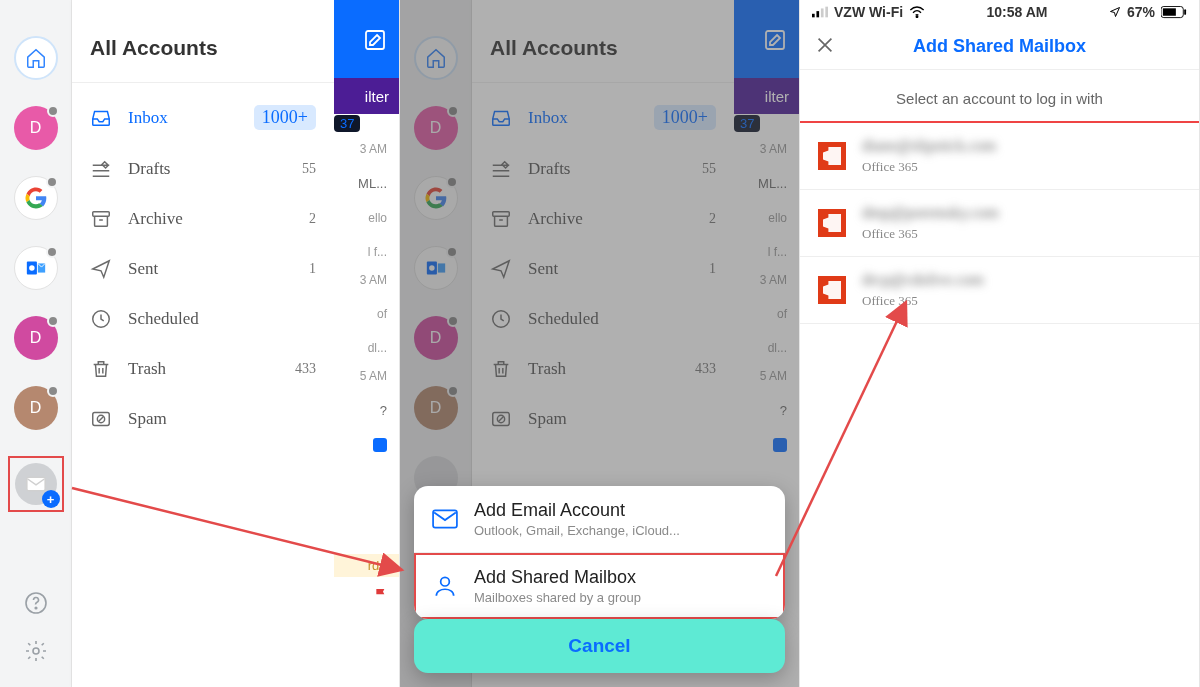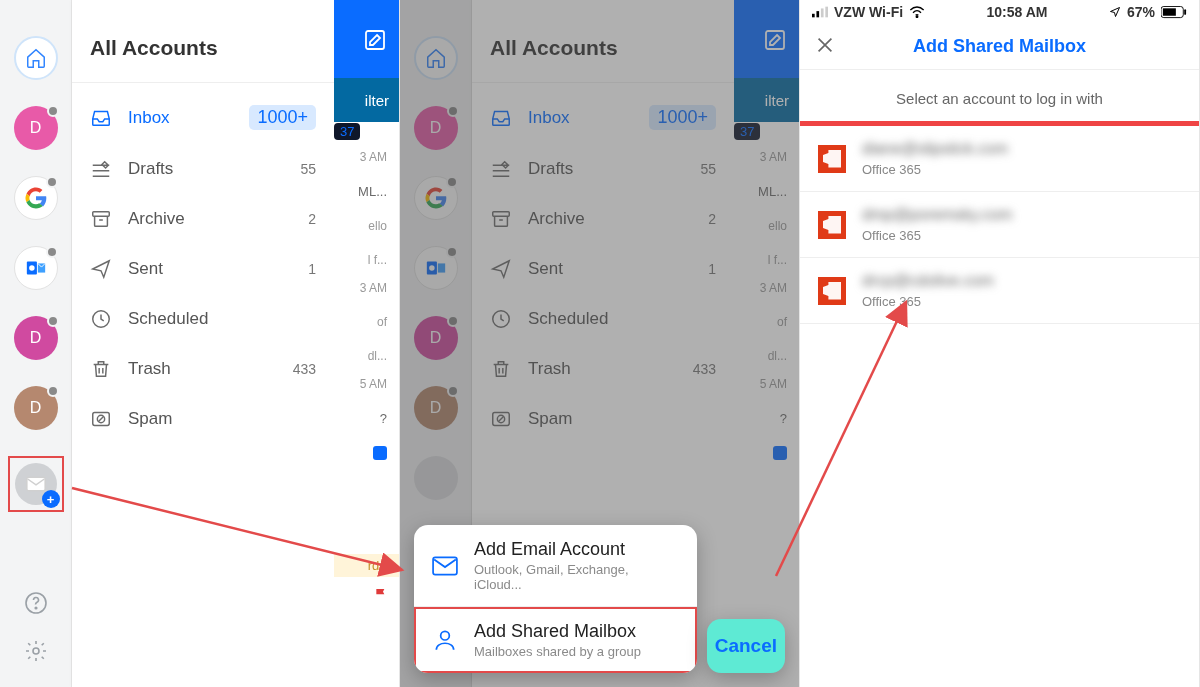--- a/index.html
+++ b/index.html
@@ -34,65 +34,65 @@
   .add-box { position: relative; width: 56px; height: 56px; border: 2px solid #e34a4a; display:flex; align-items:center; justify-content:center; }
   .add-avatar { width: 42px; height: 42px; border-radius: 50%; background: #cfd1d4; display:flex; align-items:center; justify-content:center; position: relative; }
   .add-plus { position:absolute; bottom:-3px; right:-3px; width:18px; height:18px; border-radius:50%; background:#0a6cff; color:#fff; display:flex; align-items:center; justify-content:center; font-size:13px; font-weight:700; }
   .rail-icon { color: #9aa0a6; }
 
   .folders {
     position: absolute; left: 72px; top: 0; right: 65px; height: 100%; background: #fff;
     box-shadow: 2px 0 6px rgba(0,0,0,0.08);
   }
   .folders h2 { font-size: 21px; font-weight: 600; padding: 36px 18px 22px; border-bottom: 1px solid #eee; }
-  .folder-list { padding: 8px 0; }
+  .folder-list { padding: 8px 0; font-family: Liberation Serif, serif; }
   .folder {
     display: flex; align-items: center; padding: 14px 18px; gap: 16px; color: #555; font-size: 17px;
   }
   .folder.active { color: #0a6cff; }
   .folder .lbl { flex: 1; }
   .folder .badge { font-size: 14px; color: #777; }
   .folder.active .badge-pill { background: #d8e9ff; color:#0a6cff; padding: 2px 8px; border-radius: 5px; font-size: 18px; font-weight:500; }
 
   .peek {
     position: absolute; right: 0; top: 0; width: 65px; height: 100%;
     background: #fff; color: #444;
   }
   .peek-top { background:#0a6cff; height:78px; display:flex; align-items:flex-start; justify-content:flex-end; padding:28px 12px 0 0; }
-  .peek-filter { background:#0369a1; color:#fff; font-size:15px; height:44px; display:flex; align-items:center; justify-content:flex-end; padding-right:10px; }
+  .peek-filter { background:#4c1d95; color:#fff; font-size:15px; height:36px; display:flex; align-items:center; justify-content:flex-end; padding-right:10px; }
   .peek-body { padding: 10px 6px; font-size: 13px; color:#6b6b6b; display:flex; flex-direction:column; gap:14px; }
   .peek-num { background:#0f172a; color:#0a6cff; font-size:13px; font-weight:500; padding:1px 6px; border-radius:4px; align-self:flex-end; margin:6px 8px 0 0; }
   .ydy { background:#fff4d9; color:#c48f2a; font-size:13px; padding:4px 6px; text-align:right; }
   .peek-item { display:flex; flex-direction:column; align-items:flex-end; gap:20px; padding:0 6px; }
   .peek-small { font-size:12px; color:#999; }
   .blue-sq { width:14px; height:14px; background:#0a6cff; border-radius:3px; }
 
   
   .dim { position:absolute; inset:0; background:rgba(80,80,80,0.45); }
   .sheet {
     position:absolute; left:14px; right:14px; bottom:14px;
-    display:flex; flex-direction:row; gap:10px;align-items:flex-end;
+    display:flex; flex-direction:column; 
   }
   .sheet-card { background:#fff; border-radius:14px; overflow:hidden; box-shadow: 0 6px 20px rgba(0,0,0,0.25); }
   .sheet-row { display:flex; align-items:center; gap:16px; padding:14px 18px; border-bottom:1px solid #eee; }
   .sheet-row:last-child { border-bottom:none; }
   .sheet-row .txt { display:flex; flex-direction:column; }
   .sheet-row .title { font-size:18px; color:#222; }
   .sheet-row .sub { font-size:13px; color:#8a8a8a; margin-top:2px; }
   .sheet-row.highlight { outline: 2px solid #e34a4a; outline-offset:-2px; }
   .sheet-cancel { background:#5eead4; border-radius:14px; text-align:center; padding:16px 8px; color:#0a6cff; font-size:19px; font-weight:600; box-shadow: 0 6px 20px rgba(0,0,0,0.25); }
 
   
   .status-bar { height:24px; display:flex; align-items:center; justify-content:space-between; padding:0 12px; font-size:14px; font-weight:600;gap:39px; }
   .status-bar .left, .status-bar .right { display:flex; align-items:center; gap:6px; }
   .nav3 { display:flex; align-items:center; justify-content:center; position:relative; height:46px; border-bottom:1px solid #eee; }
   .nav3 .close { position:absolute; left:14px; top:10px; color:#555; }
   .nav3 .title { color:#0a6cff; font-size:18px; font-weight:600; }
   .hint3 { text-align:center; padding:20px 0 14px; color:#666; font-size:15px; }
-  .acct-list { border-top:5px solid #ef4444; }
+  .acct-list { border-top:2px solid #ef4444;font-family:Liberation Serif, serif; }
   .acct { display:flex; align-items:center; gap:16px; padding:14px 18px; border-bottom:1px solid #eee; }
   .acct .o365 { font-size:13px; color:#888; margin-top:4px; }
   .acct .name { filter: blur(4px); color:#666; font-size:16px; }
   .sq365 { width:28px; height:28px; background:#e03a17; position:relative; }
   .sq365::after { content:""; position:absolute; inset:5px; background:#fff; clip-path: polygon(30% 0, 100% 0, 100% 100%, 30% 100%, 30% 80%, 0 70%, 0 30%, 30% 20%); opacity:0.95; }
 
   
   svg.arrow { position:absolute; top:0; left:0; pointer-events:none; }
 
   .icon { display:inline-flex; }

